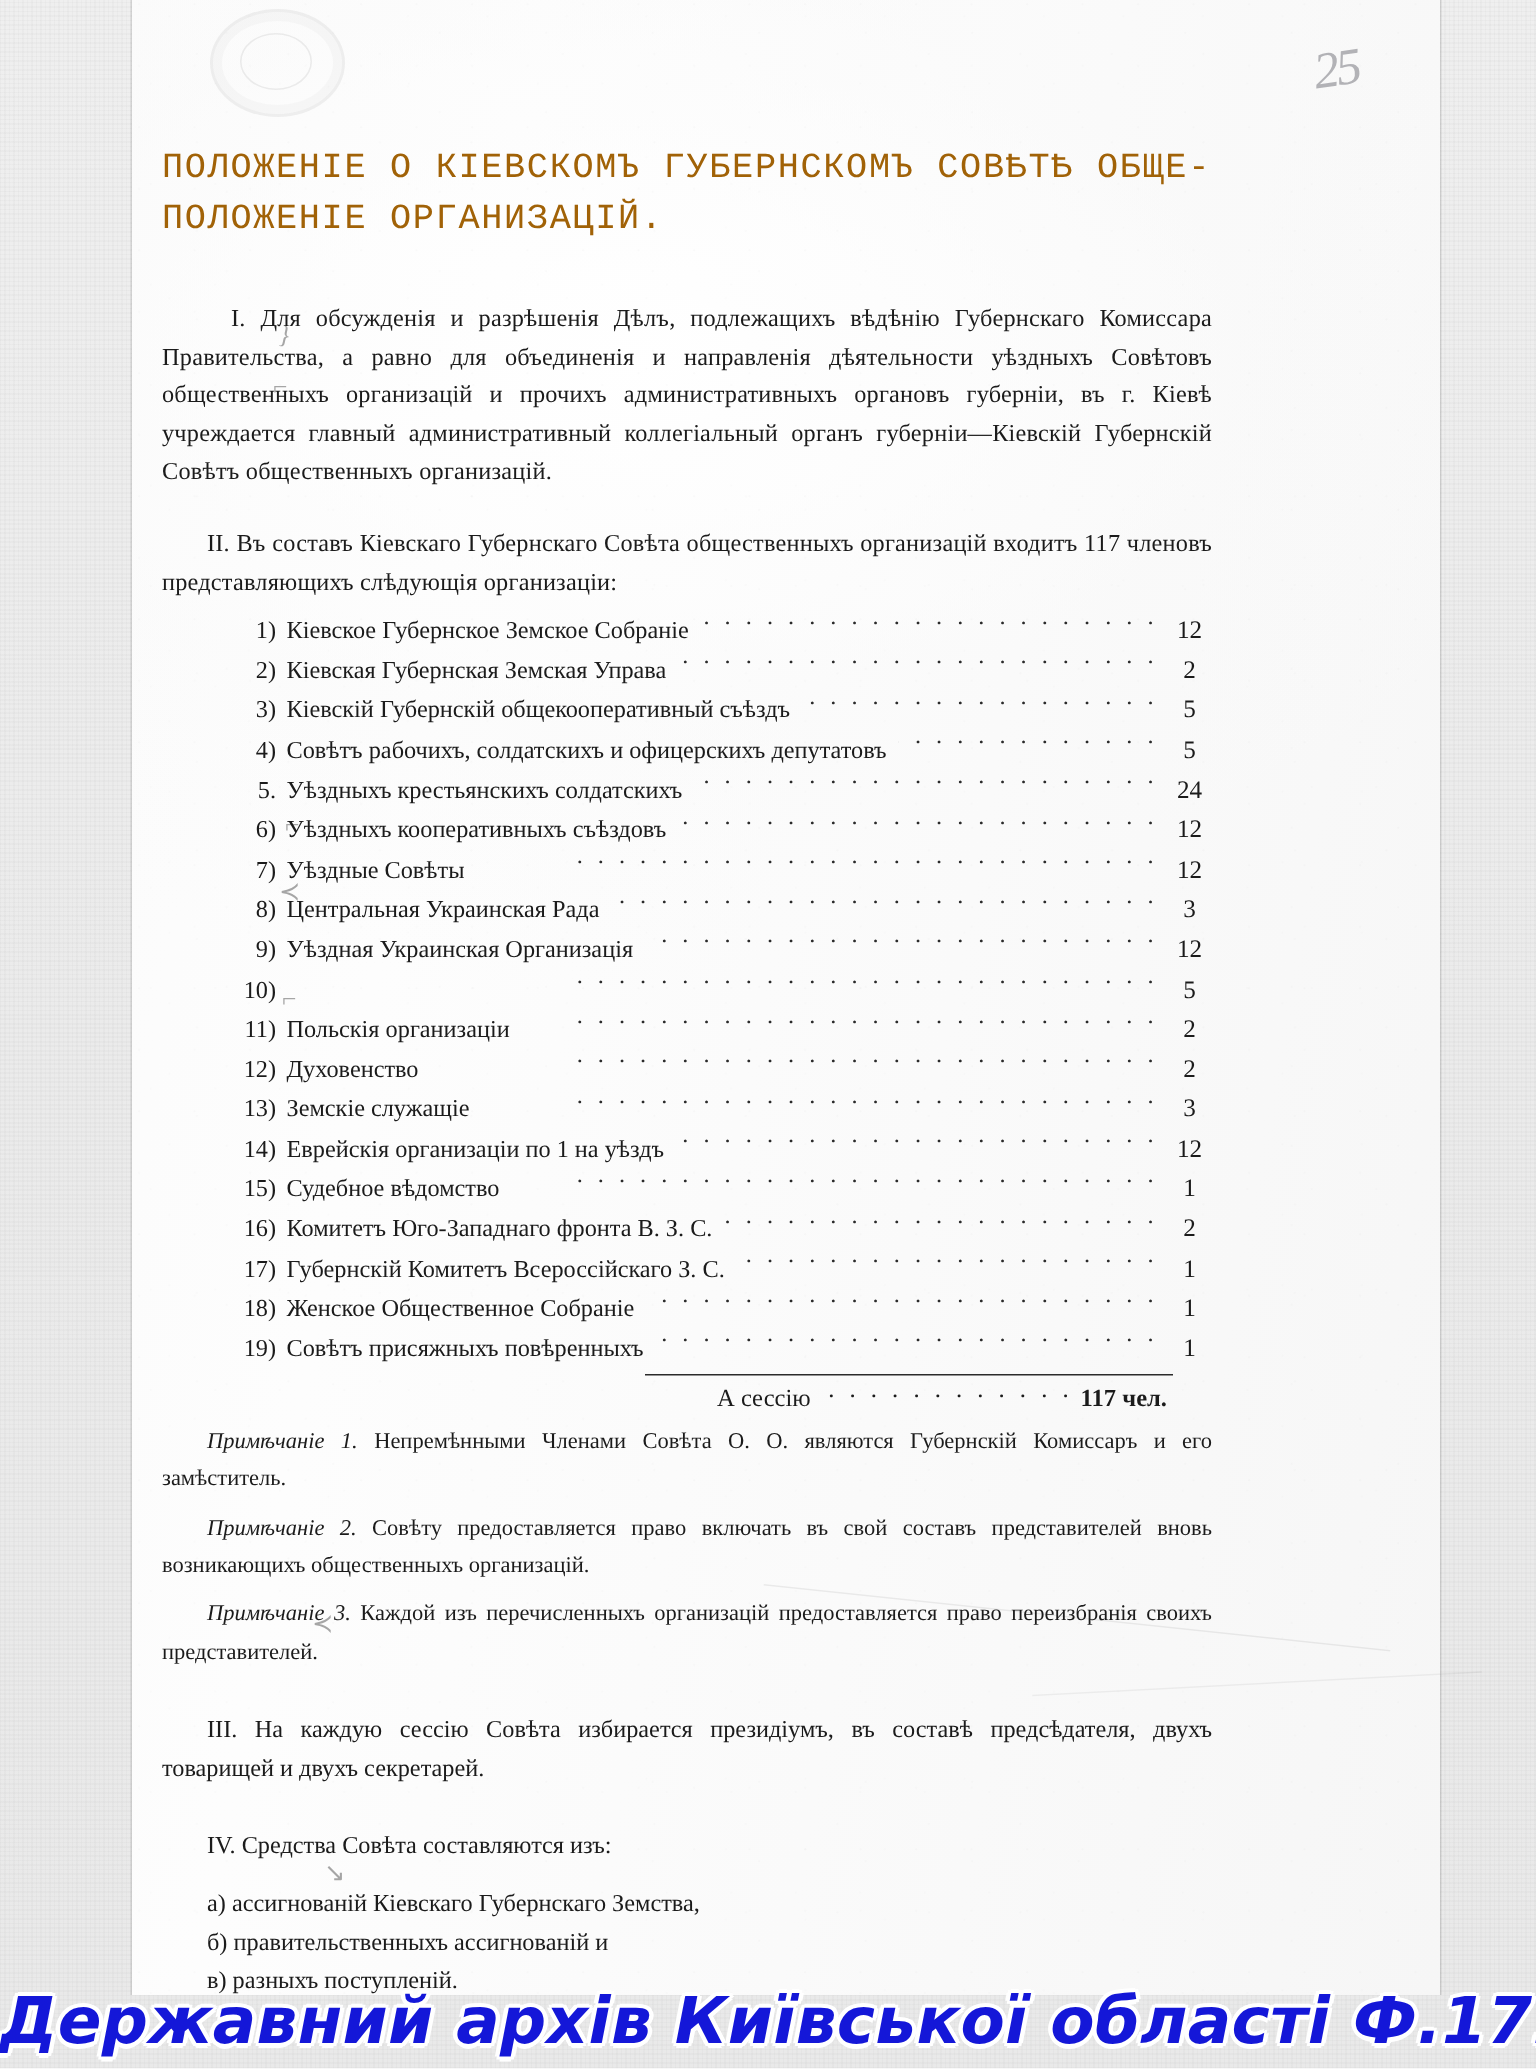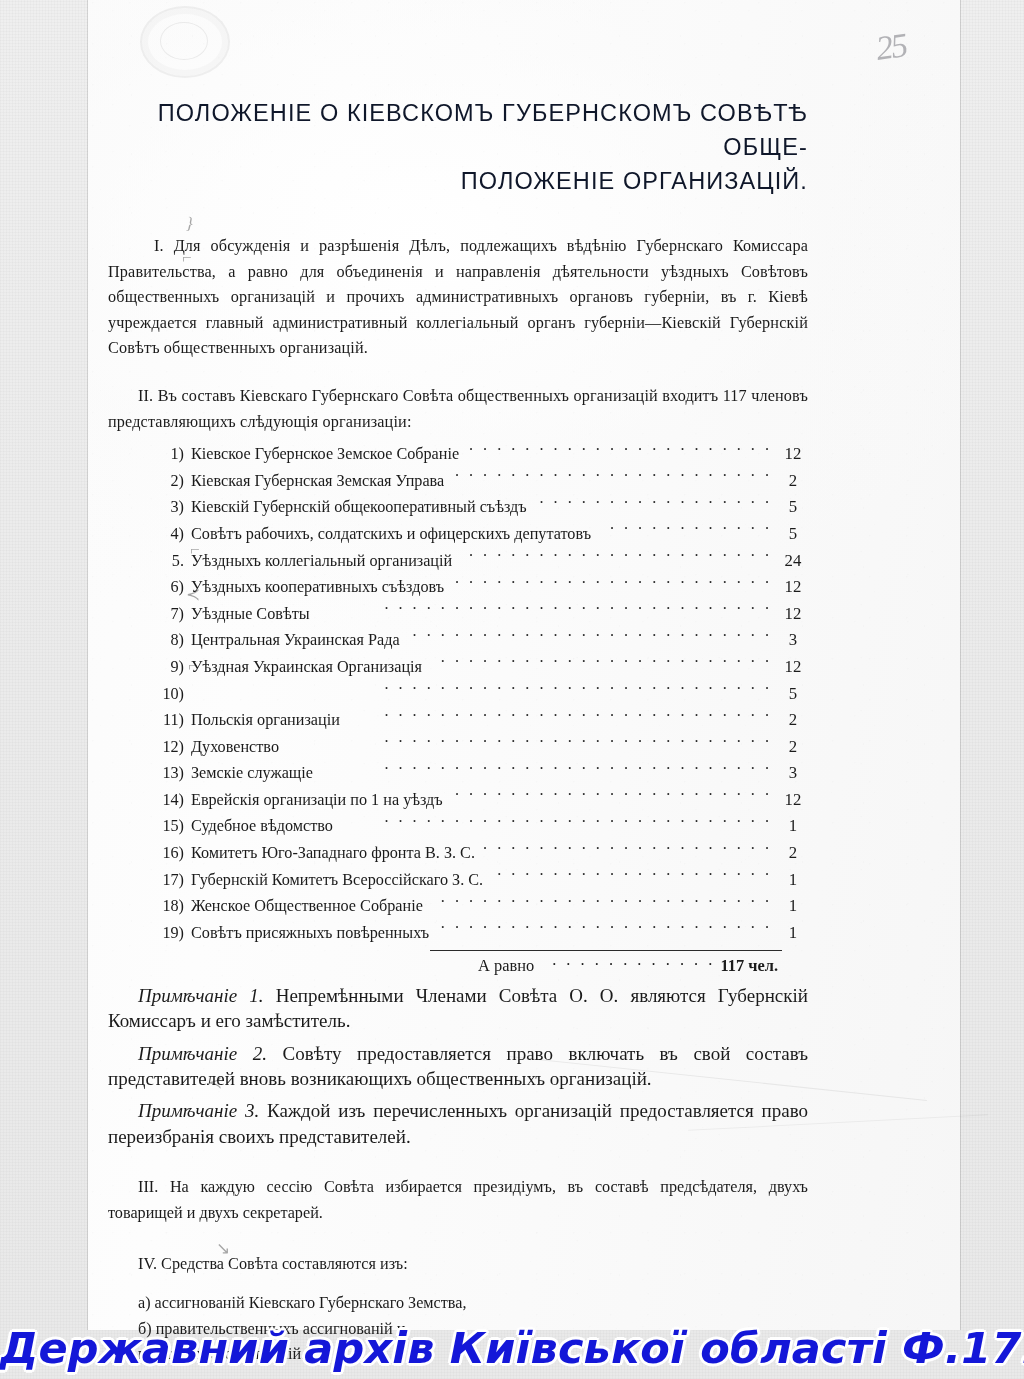--- a/index.html
+++ b/index.html
@@ -91,27 +91,27 @@
 
   
   #content {
     position: absolute;
     left: 108px;
     top: 96px;
     width: 700px;
     color: #1b1b1b;
   }
   .title {
-    text-align: right;
+    text-align: left;
     font-size: 23.5px;
     letter-spacing: 1.1px;
     line-height: 34px;
     font-weight: 400;
-    font-family: Liberation Sans, sans-serif;
-    color: #0f172a;
+    font-family: Liberation Mono, monospace;
+    color: #a16207;
   }
   .title .l1 { display: block; }
   .title .l2 { display: block; }
 
   .para {
     font-size: 16.2px;
     line-height: 25.6px;
     text-align: justify;
     margin: 0;
     letter-spacing: 0.15px;
@@ -182,21 +182,21 @@
     content: ".   .   .   .   .   .   .   .   .   .   .   .";
     letter-spacing: 3px;
     position: absolute;
     right: 0;
     bottom: 0.06em;
     white-space: nowrap;
   }
   .total-line .tl-val { flex: 0 0 auto; font-weight: bold; }
 
   .note {
-    font-size: 19px;
+    font-size: 15px;
     line-height: 25.4px;
     text-align: justify;
     margin: 7px 0 0 0;
     text-indent: 30px;
   }
   .note .nlabel {
     font-style: italic;
     font-family: "Liberation Serif", serif;
   }
 
@@ -316,21 +316,21 @@
           <span class="li-val">5</span>
         </li>
         <li>
           <span class="li-num">4)</span>
           <span class="li-text">Совѣтъ рабочихъ, солдатскихъ и офицерскихъ депутатовъ</span>
           <span class="li-dots"></span>
           <span class="li-val">5</span>
         </li>
         <li>
           <span class="li-num">5.</span>
-          <span class="li-text">Уѣздныхъ коллегіальный организацій</span>
+          <span class="li-text">Уѣздныхъ крестьянскихъ солдатскихъ</span>
           <span class="li-dots"></span>
           <span class="li-val">24</span>
         </li>
         <li>
           <span class="li-num">6)</span>
           <span class="li-text">Уѣздныхъ кооперативныхъ съѣздовъ</span>
           <span class="li-dots"></span>
           <span class="li-val">12</span>
         </li>
         <li>
@@ -408,21 +408,21 @@
           <span class="li-num">19)</span>
           <span class="li-text">Совѣтъ присяжныхъ повѣренныхъ</span>
           <span class="li-dots"></span>
           <span class="li-val">1</span>
         </li>
       </ul>
 
     <div class="total-rule"></div>
 
     <div class="total-line">
-      <span class="tl-label">А равно</span>
+      <span class="tl-label">А сессію</span>
       <span class="tl-dots"></span>
       <span class="tl-val">117 чел.</span>
     </div>
 
     <div id="notes-block">
         <p class="note"><span class="nlabel">Примѣчаніе 1.</span> <span>Непремѣнными Членами Совѣта О. О. являются Губернскій Комиссаръ и его замѣститель.</span></p>
         <p class="note"><span class="nlabel">Примѣчаніе 2.</span> <span>Совѣту предоставляется право включать въ свой составъ представителей вновь возникающихъ общественныхъ организацій.</span></p>
         <p class="note"><span class="nlabel">Примѣчаніе 3.</span> <span>Каждой изъ перечисленныхъ организацій предоставляется право переизбранія своихъ представителей.</span></p>
       </div>
 

